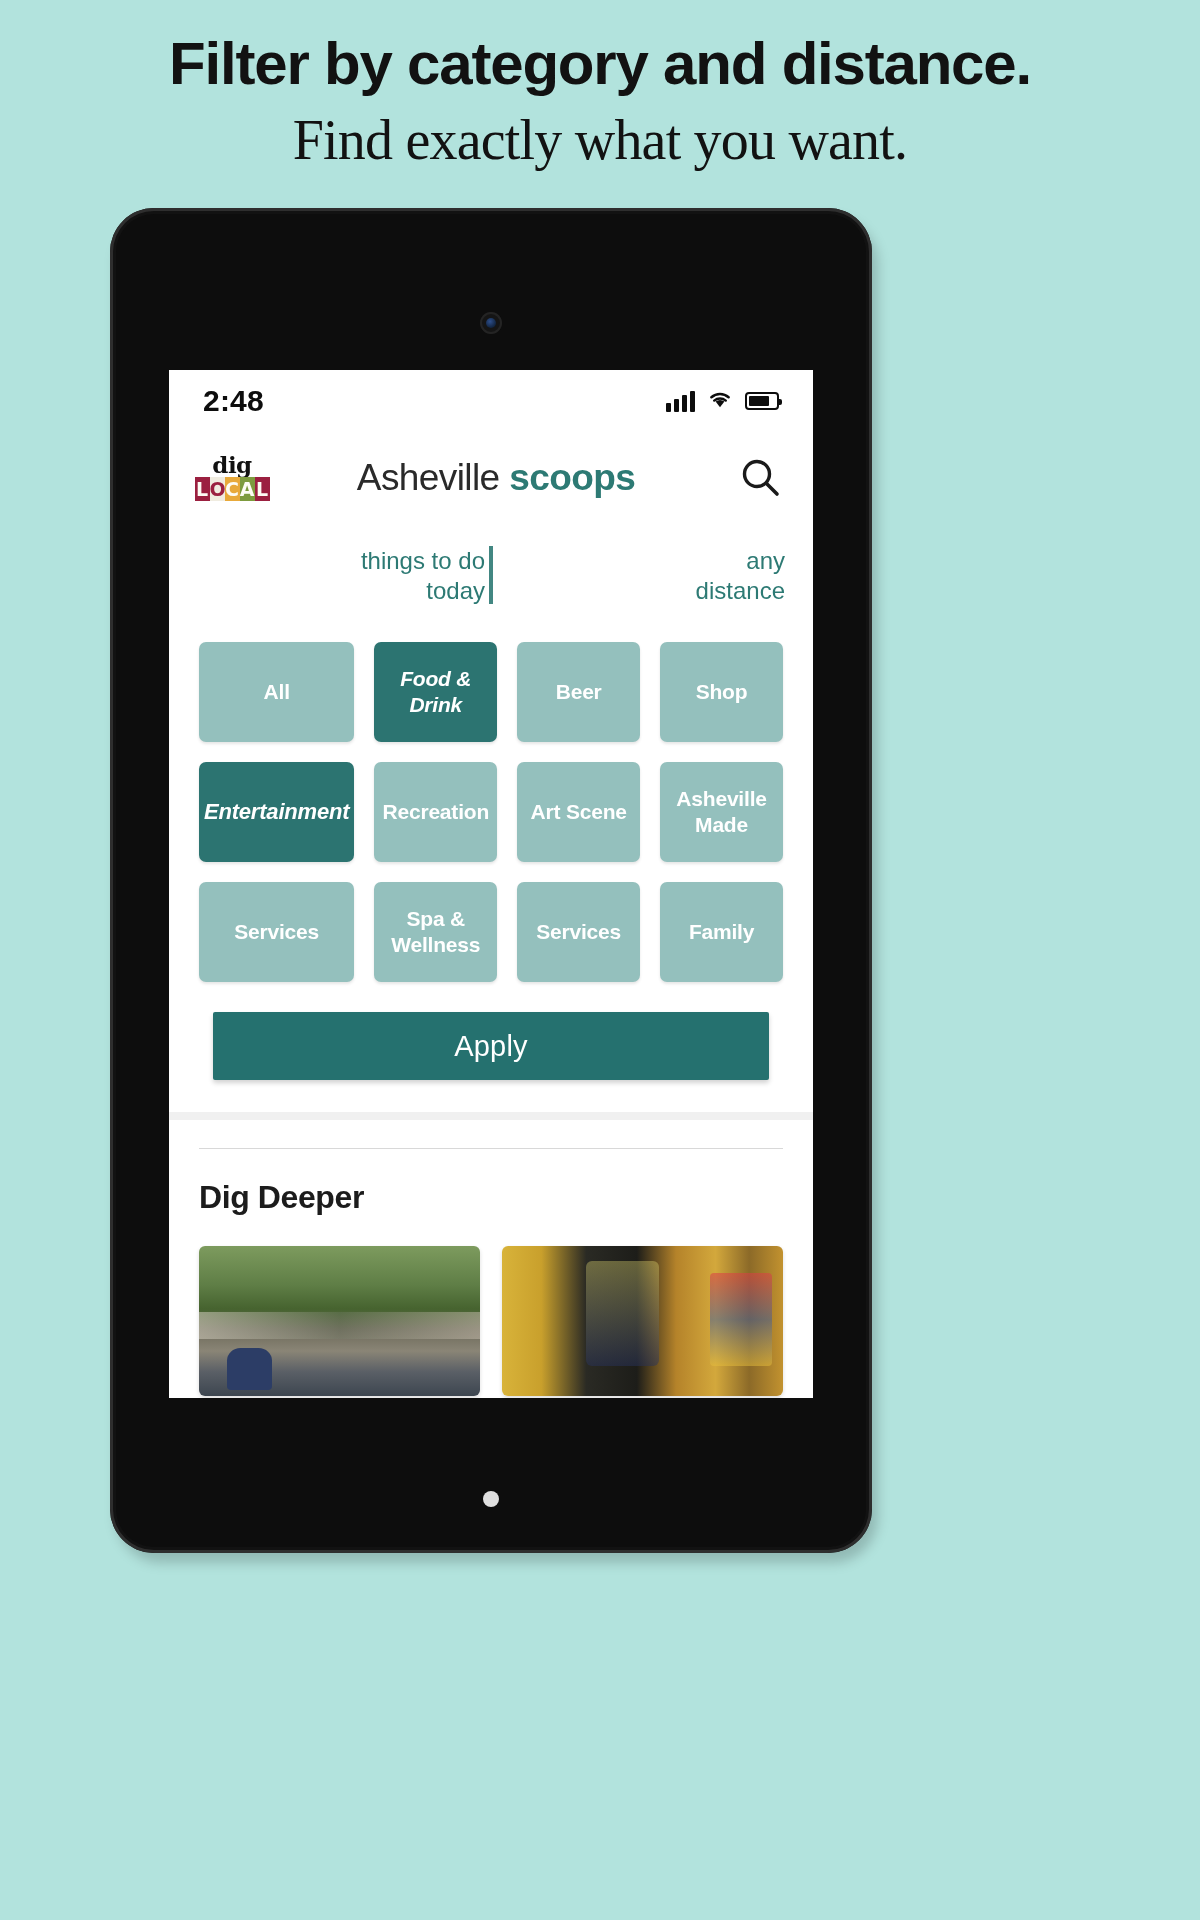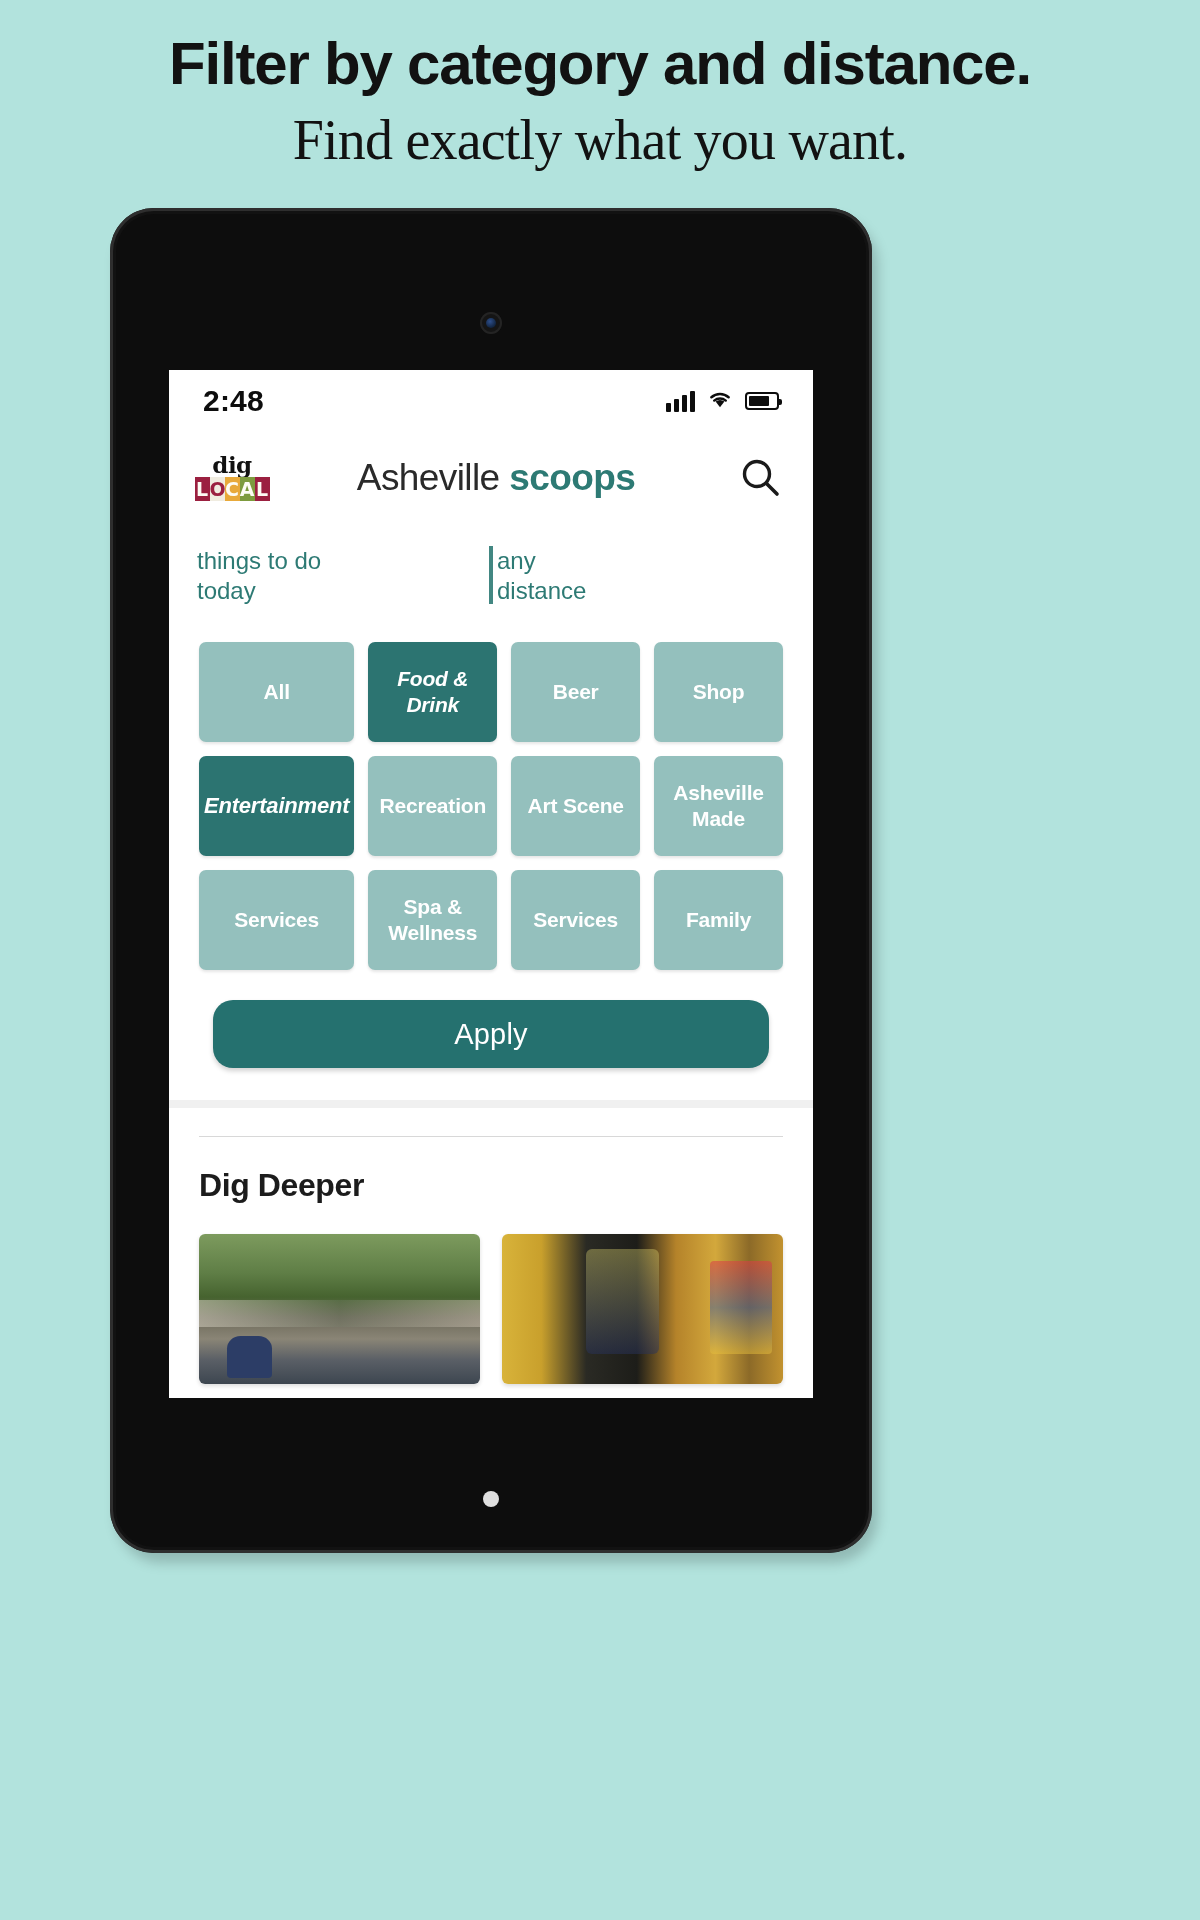--- a/index.html
+++ b/index.html
@@ -250,21 +250,21 @@
 
   
   .tabs {
     display: flex;
     align-items: stretch;
     padding: 18px 24px 22px 24px;
     box-sizing: border-box;
   }
   .tab {
     flex: 1;
-    text-align: left;
+    text-align: right;
     color: #2d7a74;
     font-size: 24px;
     line-height: 30px;
     padding: 4px 4px;
   }
   .tab.wide { flex: 1.06; }
   .tab.active {
     font-weight: bold;
     font-size: 25px;
   }
@@ -273,21 +273,21 @@
     background: #2d7a74;
     margin: 4px 0 6px 0;
     flex: 0 0 2px;
     opacity: 0.9;
   }
 
   
   .grid {
     display: grid;
     grid-template-columns: repeat(4, 1fr);
-    gap: 14px;
+    gap: 20px;
     padding: 10px 30px 0 30px;
     box-sizing: border-box;
   }
   .tile {
     height: 100px;
     border-radius: 7px;
     background: #94c0bd;
     color: #ffffff;
     font-size: 21px;
     font-weight: bold;
@@ -307,21 +307,21 @@
     font-style: italic;
   }
 
   
   .apply-wrap {
     padding: 30px 44px 24px 44px;
     box-sizing: border-box;
   }
   .apply-btn {
     height: 68px;
-    border-radius: 20px;
+    border-radius: 2px;
     background: #25716f;
     color: #ffffff;
     font-size: 29px;
     display: flex;
     align-items: center;
     justify-content: center;
     box-shadow: 0 3px 5px rgba(0,0,0,0.18);
     letter-spacing: 0.2px;
   }
 

